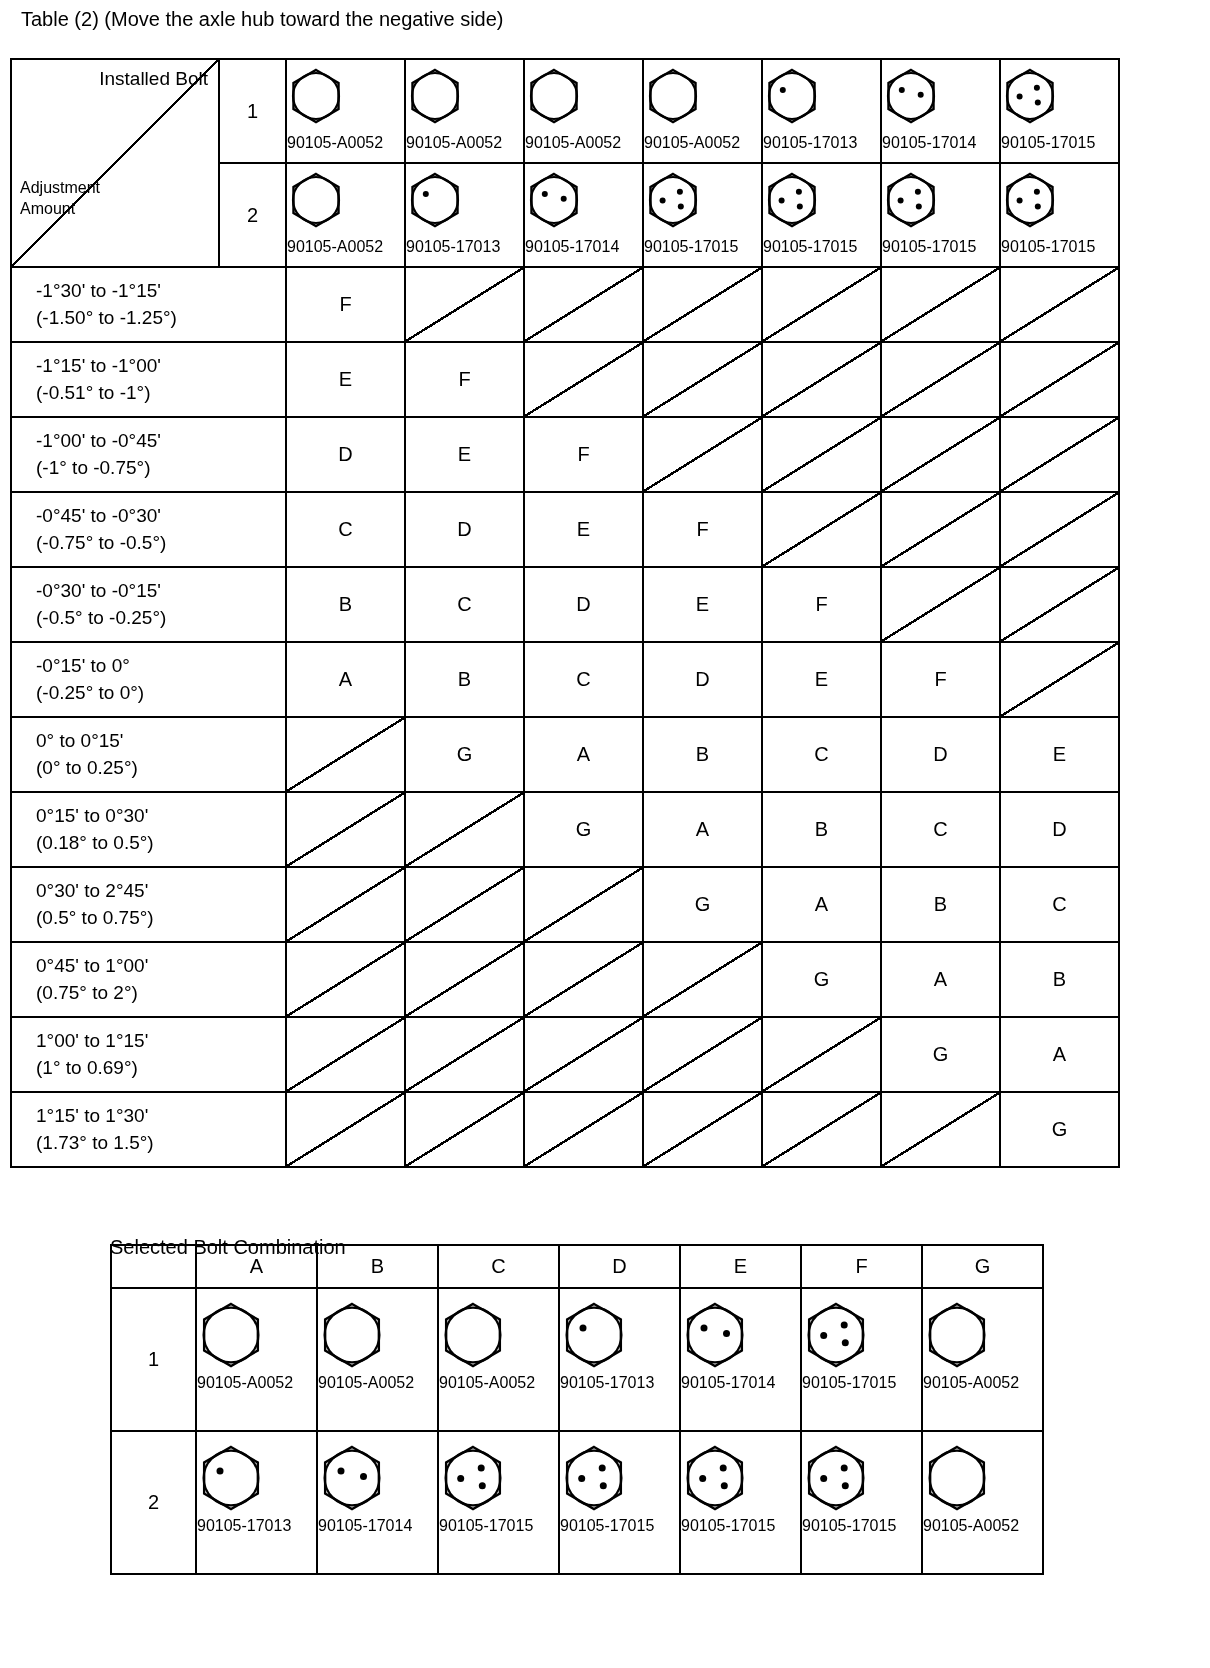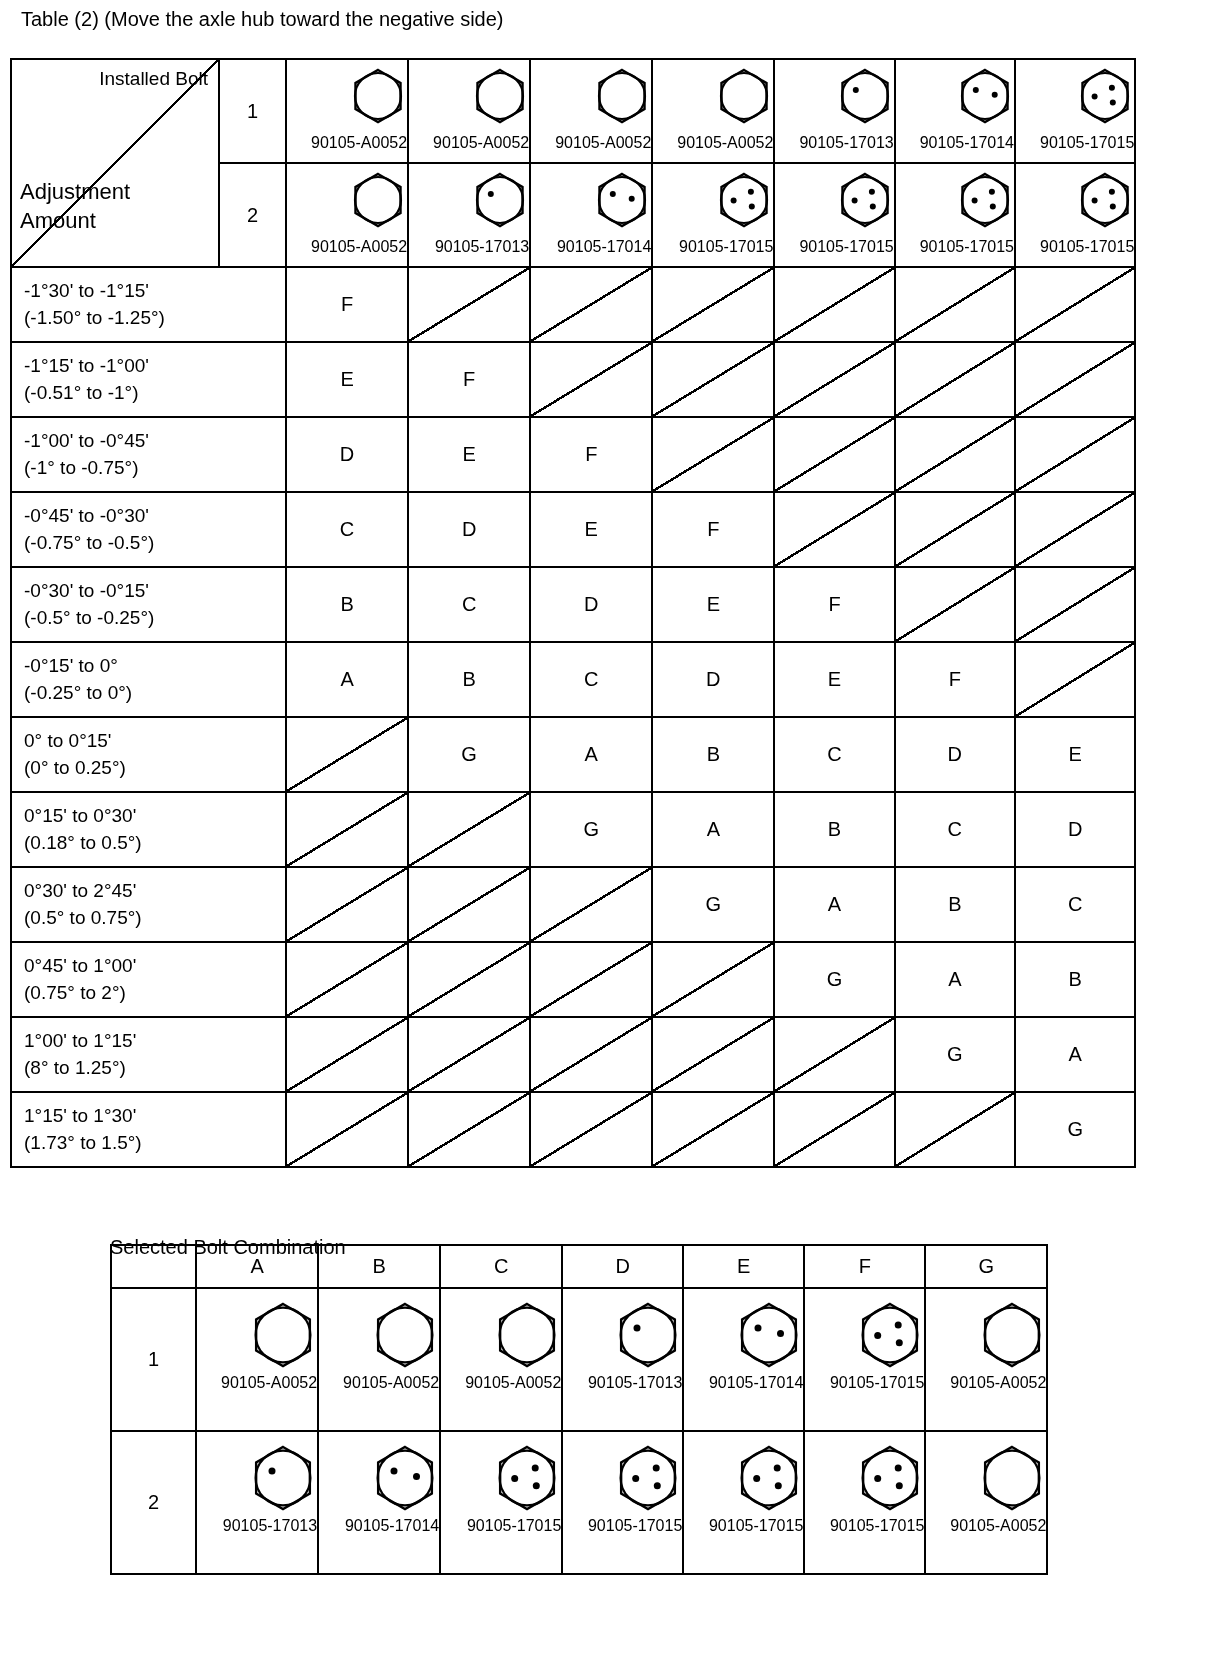--- a/index.html
+++ b/index.html
@@ -31,40 +31,40 @@
   .sel-hdr-row { height: 43px; }
   .sel-bolt-row { height: 143px; }
 
   .corner { position: relative; }
   .corner-top {
     position: absolute; top: 8px; right: 10px;
     font-size: 19px; white-space: nowrap;
   }
   .corner-bottom {
     position: absolute; left: 8px; top: 118px; width: 125px;
-    font-size: 22px; line-height: 1.3;
+    font-size: 16px; line-height: 1.3;
   }
 
   .pos-cell, .sel-pos {
     text-align: center; vertical-align: middle; font-size: 20px;
   }
 
-  .range-cell { padding-left: 12px; font-size: 19px; line-height: 1.4; vertical-align: middle; }
+  .range-cell { padding-left: 24px; font-size: 19px; line-height: 1.4; vertical-align: middle; }
 
   .letter-cell { text-align: center; vertical-align: middle; font-size: 20px; }
 
   .diag {
     background-image: linear-gradient(to bottom right,
       transparent calc(50% - 1.2px),
       #000 calc(50% - 1.2px),
       #000 calc(50% + 1.2px),
       transparent calc(50% + 1.2px));
   }
 
-  .bolt-cell { text-align: right; vertical-align: top; padding-left: 24px; }
+  .bolt-cell { text-align: left; vertical-align: top; }
   .bolt-cell .bolt-icon { margin-top: 7px; line-height: 0; }
   .bolt-cell .part-no { margin-top: 9px; font-size: 16px; white-space: nowrap; }
 
   .sel-bolt-cell .bolt-icon { margin-top: 12px; }
   .sel-bolt-cell .part-no { margin-top: 5px; }
 
   .sel-letter { text-align: center; vertical-align: middle; font-size: 20px; }
 </style>
 </head>
 <body>
@@ -335,21 +335,21 @@
           <td class="diag"></td>
           <td class="diag"></td>
           <td class="diag"></td>
           <td class="letter-cell">G</td>
           <td class="letter-cell">A</td>
           <td class="letter-cell">B</td>
         </tr>
         <tr class="adj-row">
           <td colspan="2" class="range-cell">
             <div>1°00' to 1°15'</div>
-            <div>(8° to 1.25°)</div>
+            <div>(1° to 0.69°)</div>
           </td>
           <td class="diag"></td>
           <td class="diag"></td>
           <td class="diag"></td>
           <td class="diag"></td>
           <td class="diag"></td>
           <td class="letter-cell">G</td>
           <td class="letter-cell">A</td>
         </tr>
         <tr class="adj-row">

